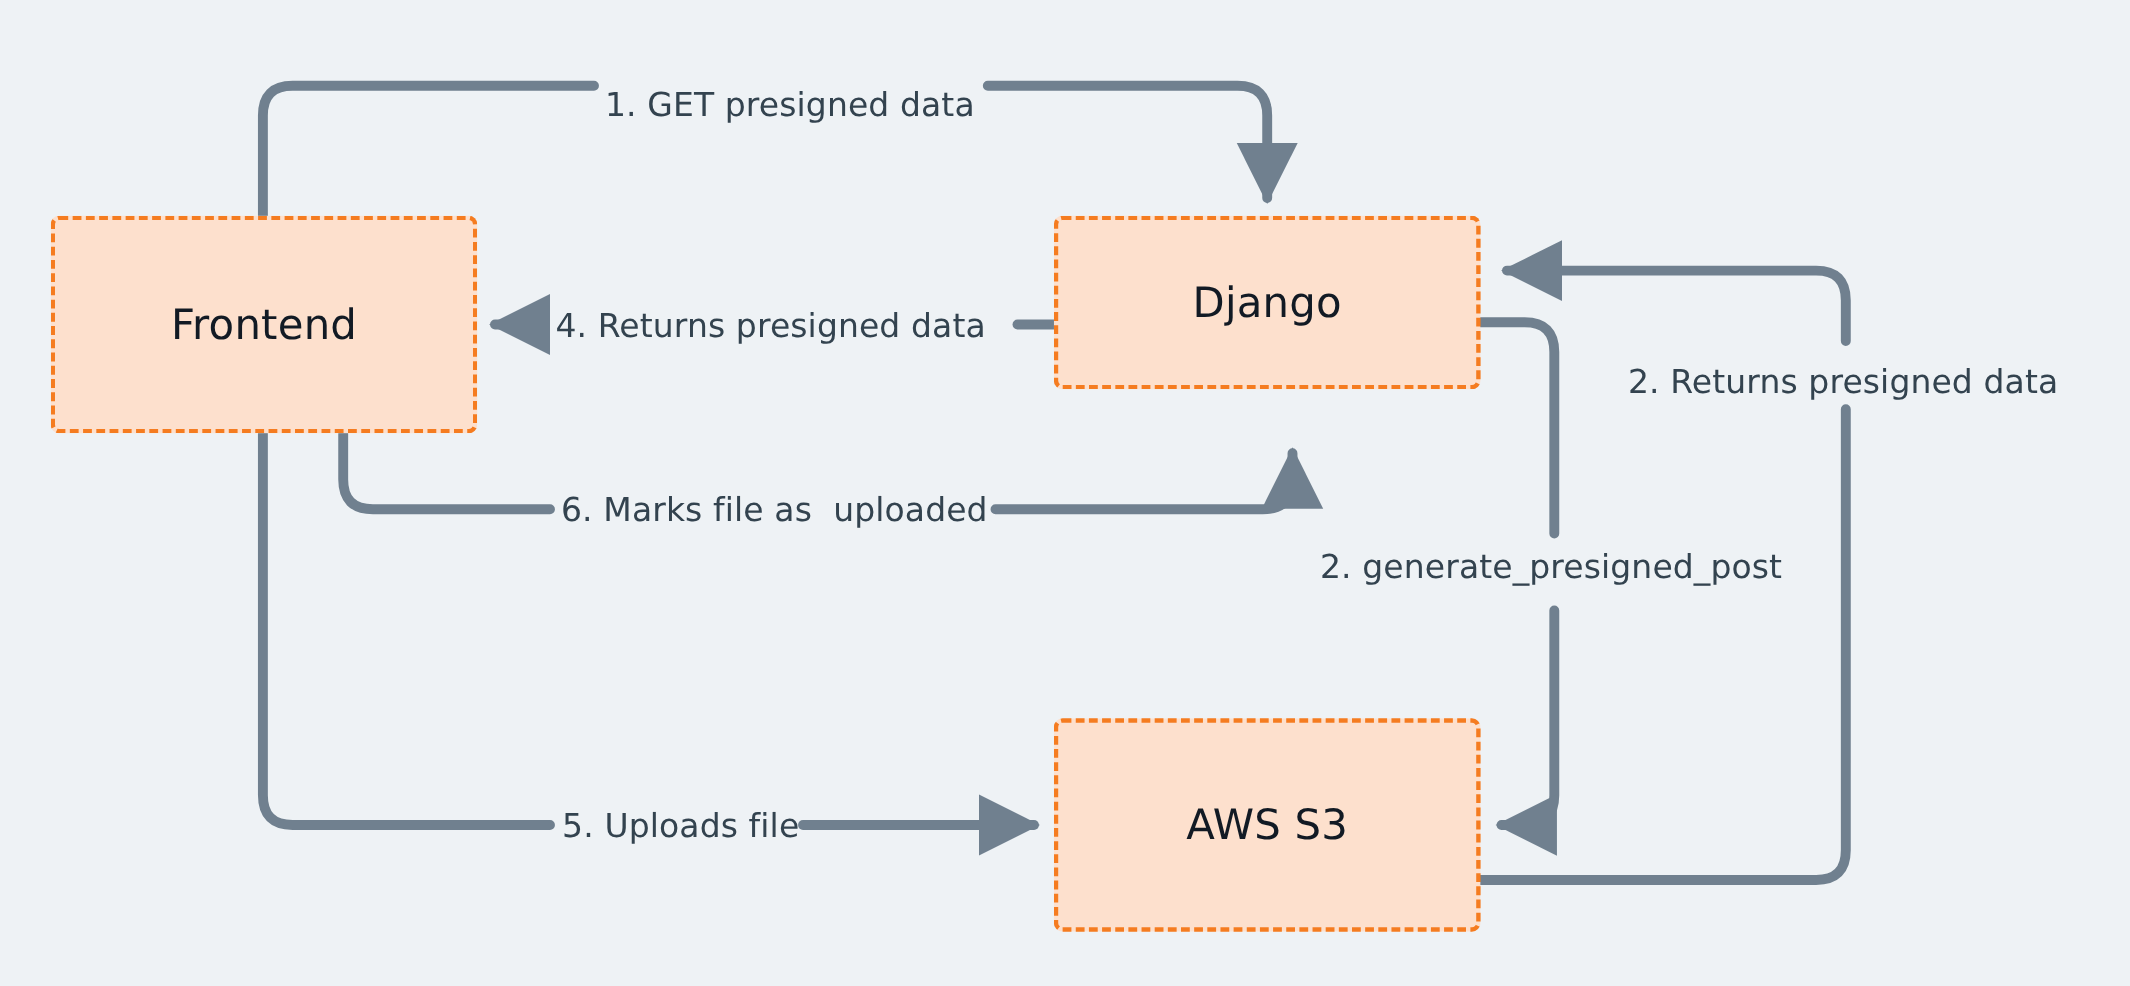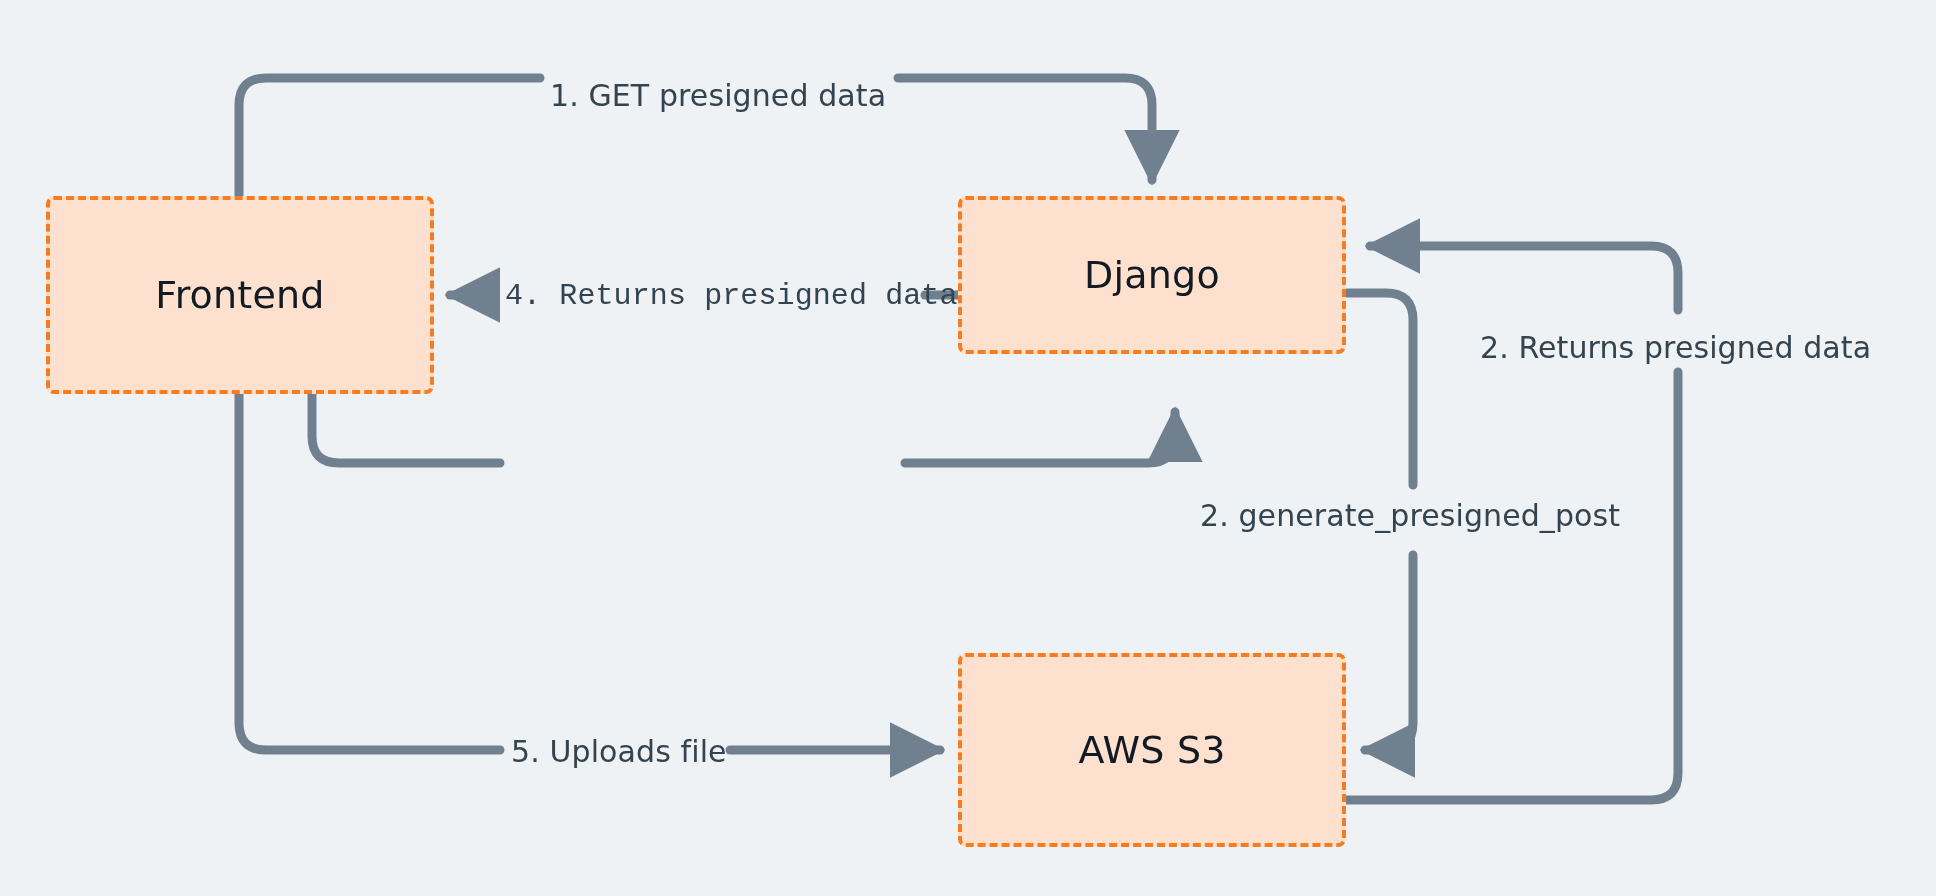--- a/index.html
+++ b/index.html
@@ -91,22 +91,23 @@
   <div class="node-box" style="left:958px; top:196px; width:388px; height:158px;">
     <span class="node-label">Django</span>
   </div>
 
   <div class="node-box" style="left:958px; top:653px; width:388px; height:194px;align-items:center;">
     <span class="node-label">AWS S3</span>
   </div>
 
   <div class="edge-label" style="left:550px; top:62px;margin-top:16px;">1. GET presigned data</div>
 
-  <div class="edge-label" style="left:505px; top:279px;font-family:Liberation Mono, monospace;">4. Returns presigned data</div>
+  <div class="edge-label" style="left:505px; top:279px;">4. Returns presigned data</div>
 
+  <div class="edge-label" style="left:510px; top:447px;">6. Marks file as  uploaded</div>
 
   <div class="edge-label" style="left:511px; top:734px;">5. Uploads file</div>
 
   <div class="edge-label" style="left:1200px; top:498px;">2. generate_presigned_post</div>
 
   <div class="edge-label" style="left:1480px; top:330px;">2. Returns presigned data</div>
 
 </div>
 
 </body></html>

